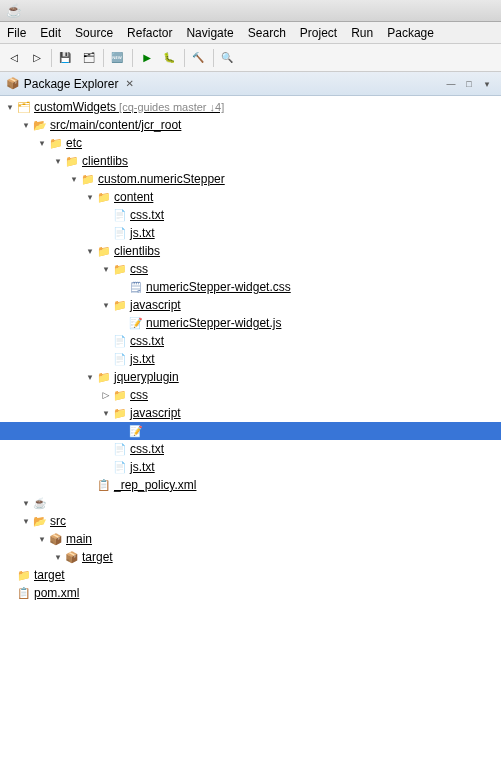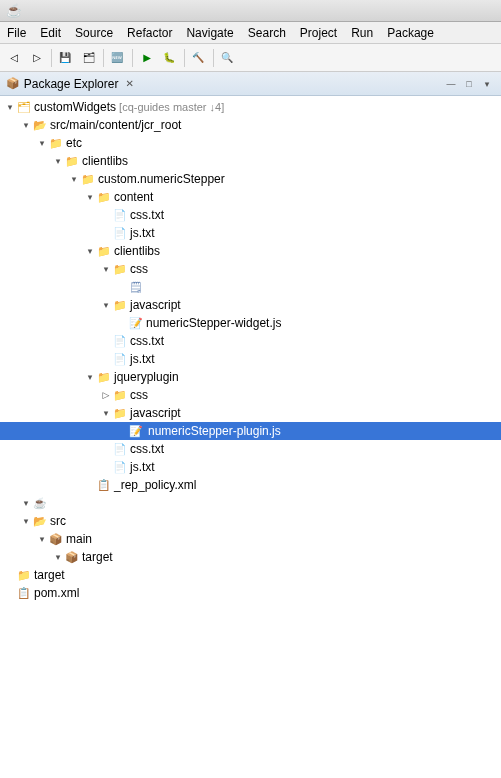--- a/index.html
+++ b/index.html
@@ -166,20 +166,21 @@
       display: inline-flex;
       align-items: center;
       justify-content: center;
       flex-shrink: 0;
       margin-right: 2px;
       font-size: 11px;
     }
     .item-label {
       font-size: 12px;
       color: #000;
+      text-decoration: underline;
     }
     .item-label .branch-label {
       color: #888;
       font-size: 11px;
     }
 
     
     .tree-container::-webkit-scrollbar {
       width: 8px;
       height: 8px;
@@ -301,20 +302,21 @@
       <div class="tree-item">
         <span class="indent" style="width: 100px;"></span>
         <span class="toggle">▾</span>
         <span class="item-icon" style="color: rgb(220, 184, 90);">📁</span>
         <span class="item-label">css</span>
       </div>
       <div class="tree-item">
         <span class="indent" style="width: 116px;"></span>
         <span class="toggle spacer" style="visibility: hidden;">▷</span>
         <span class="item-icon" style="color: rgb(85, 119, 170);">🗒</span>
+        <span class="item-label">numericStepper-widget.css</span>
       </div>
       <div class="tree-item">
         <span class="indent" style="width: 100px;"></span>
         <span class="toggle">▾</span>
         <span class="item-icon" style="color: rgb(220, 184, 90);">📁</span>
         <span class="item-label">javascript</span>
       </div>
       <div class="tree-item">
         <span class="indent" style="width: 116px;"></span>
         <span class="toggle spacer" style="visibility: hidden;">▷</span>
@@ -348,21 +350,20 @@
       <div class="tree-item">
         <span class="indent" style="width: 100px;"></span>
         <span class="toggle">▾</span>
         <span class="item-icon" style="color: rgb(220, 184, 90);">📁</span>
         <span class="item-label">javascript</span>
       </div>
       <div class="tree-item selected">
         <span class="indent" style="width: 116px;"></span>
         <span class="toggle spacer" style="visibility: hidden;">▷</span>
         <span class="item-icon" style="color: rgb(170, 170, 85);">📝</span>
-        <span class="item-label" style="color: rgb(255, 255, 255); background: rgb(56, 117, 215); padding: 0px 2px; border-radius: 2px;">numericStepper-plugin.js</span>
       </div>
       <div class="tree-item">
         <span class="indent" style="width: 100px;"></span>
         <span class="toggle spacer" style="visibility: hidden;">▷</span>
         <span class="item-icon" style="color: rgb(136, 136, 136);">📄</span>
         <span class="item-label">css.txt</span>
       </div>
       <div class="tree-item">
         <span class="indent" style="width: 100px;"></span>
         <span class="toggle spacer" style="visibility: hidden;">▷</span>

